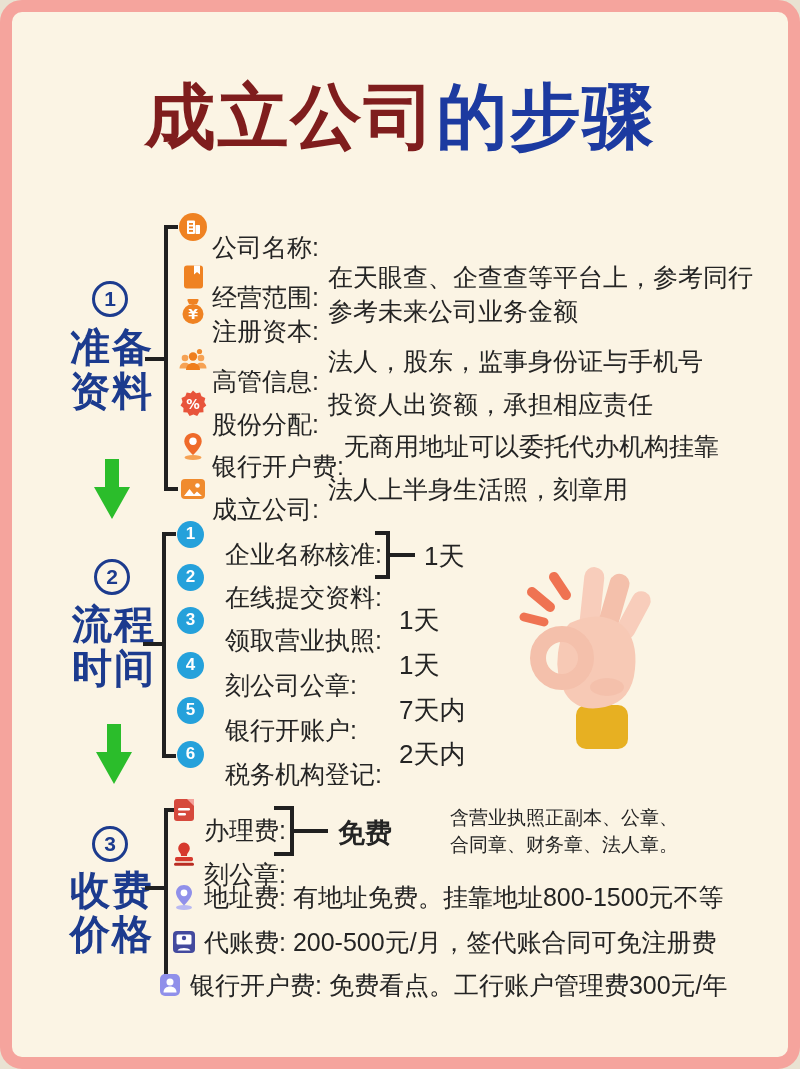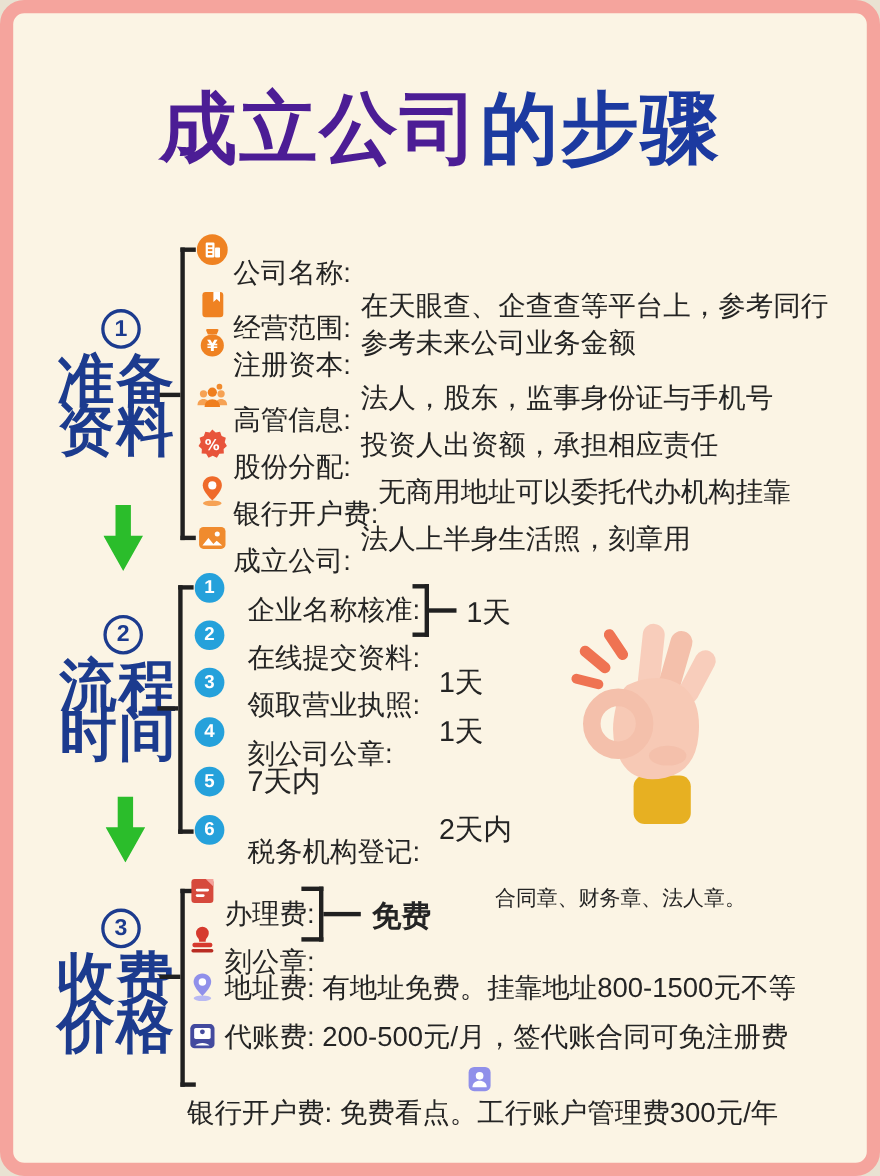--- a/index.html
+++ b/index.html
@@ -13,31 +13,31 @@
     overflow:hidden;
     font-family:"Liberation Sans","DejaVu Sans",sans-serif;
     color:#242424;
   }
   
   .title{
     position:absolute;top:58px;left:0;width:100%;
     text-align:center;font-size:71px;font-weight:900;letter-spacing:2px;
     white-space:nowrap;
   }
-  .title .red{color:#4c1d95;}
+  .title .red{color:#7f1d1d;}
   .title .blue{color:#1C3AA0;}
   
   .side-num{
     position:absolute;width:36px;height:36px;border:3px solid #1C3B8E;border-radius:50%;
     box-sizing:border-box;display:flex;align-items:center;justify-content:center;
     font-size:21px;font-weight:800;color:#1C3B8E;
   }
   .side-label{
-    position:absolute;width:120px;
-    font-size:52px;font-weight:900;color:#1C3B8E;line-height:44px;letter-spacing:2px;
+    position:absolute;width:120px;text-align:center;
+    font-size:40px;font-weight:900;color:#1C3B8E;line-height:44px;letter-spacing:2px;
   }
   .green-arrow{position:absolute;width:36px;height:60px;}
   
   .ob{position:absolute;border-left:4px solid #202020;border-top:4px solid #202020;border-bottom:4px solid #202020;box-sizing:border-box;}
   .tick{position:absolute;border-top:4px solid #202020;height:0;}
   .vb{position:absolute;border-right:4px solid #202020;border-top:4px solid #202020;border-bottom:4px solid #202020;box-sizing:border-box;}
   
   .row{position:absolute;display:flex;align-items:center;height:36px;}
   .row .ic{flex:0 0 30px;width:30px;height:30px;margin-right:4px;}
   .lbl{font-size:25px;font-weight:500;white-space:nowrap;margin-top:40px;}
@@ -183,20 +183,21 @@
     <span class="lbl s-lbl">领取营业执照:</span>
     <span class="time">1天</span>
   </div>
   <div class="row" style="left:165px;top:635px;">
     <span class="stepnum">4</span>
     <span class="lbl s-lbl">刻公司公章:</span>
     <span class="time">1天</span>
   </div>
   <div class="row" style="left:165px;top:680px;">
     <span class="stepnum">5</span>
+    <span class="lbl s-lbl">银行开账户:</span>
     <span class="time">7天内</span>
   </div>
   <div class="row" style="left:165px;top:724px;">
     <span class="stepnum">6</span>
     <span class="lbl s-lbl">税务机构登记:</span>
     <span class="time">2天内</span>
   </div>
 
   <div class="vb" style="left:363px;top:519px;width:15px;height:48px;"></div>
   <div class="tick" style="left:378px;top:541px;width:25px;"></div>
@@ -229,41 +230,42 @@
         <path d="M14 2.5a5.8 5.8 0 0 0-5.8 5.8c0 2.5 1.5 3.8 2.3 5.2.5.9.6 1.9.5 2.6h6c-.1-.7 0-1.7.5-2.6.8-1.4 2.3-2.7 2.3-5.2A5.8 5.8 0 0 0 14 2.5z" fill="#D63A2E"></path>
         <rect x="5" y="17" width="18" height="4.2" rx="1.6" fill="#D63A2E"></rect>
         <rect x="4" y="22.8" width="20" height="3" rx="1.5" fill="#B92C22"></rect>
       </svg>
     <span class="lbl">刻公章:</span>
   </div>
   <div class="vb" style="left:262px;top:794px;width:20px;height:50px;"></div>
   <div class="tick" style="left:282px;top:817px;width:34px;"></div>
   <div class="free" style="left:326px;top:803px;">免费</div>
   <div class="note" style="left:438px;top:792px;">
+    <div>含营业执照正副本、公章、</div>
     <div>合同章、财务章、法人章。</div>
   </div>
 
   <div class="row" style="left:158px;top:867px;">
     <svg class="ic28" viewBox="0 0 28 28">
         <ellipse cx="14" cy="24.5" rx="8" ry="2.6" fill="#B9B9F2"></ellipse>
         <path d="M14 2c-4.7 0-8 3.4-8 7.8 0 5.3 8 12.6 8 12.6s8-7.3 8-12.6C22 5.4 18.7 2 14 2z" fill="#9090EA"></path>
         <circle cx="14" cy="9.8" r="3.4" fill="#fff"></circle>
       </svg>
     <span class="fee-text">地址费: 有地址免费。挂靠地址800-1500元不等</span>
   </div>
   <div class="row" style="left:158px;top:912px;">
     <svg class="ic28" viewBox="0 0 28 28">
         <rect x="3" y="3" width="22" height="22" rx="4" fill="#434A9E"></rect>
         <rect x="6.5" y="6.5" width="15" height="10" rx="1.5" fill="#fff"></rect>
         <circle cx="14" cy="10" r="2.2" fill="#434A9E"></circle>
         <path d="M7.5 22.5c2.2-3.2 10.8-3.2 13 0z" fill="#fff"></path>
       </svg>
     <span class="fee-text">代账费: 200-500元/月，签代账合同可免注册费</span>
   </div>
-  <div class="row" style="left:158px;top:955px;flex-direction:column;">
+  <div class="row" style="left:144px;top:955px;">
     <svg class="ic28" viewBox="0 0 28 28">
         <rect x="4" y="3" width="20" height="22" rx="5" fill="#9090EA"></rect>
         <circle cx="14" cy="11" r="3.5" fill="#fff"></circle>
         <path d="M7.5 21.5c0-4 3-6 6.5-6s6.5 2 6.5 6z" fill="#fff"></path>
       </svg>
     <span class="fee-text">银行开户费: 免费看点。工行账户管理费300元/年</span>
   </div>
 
 </div>
 

